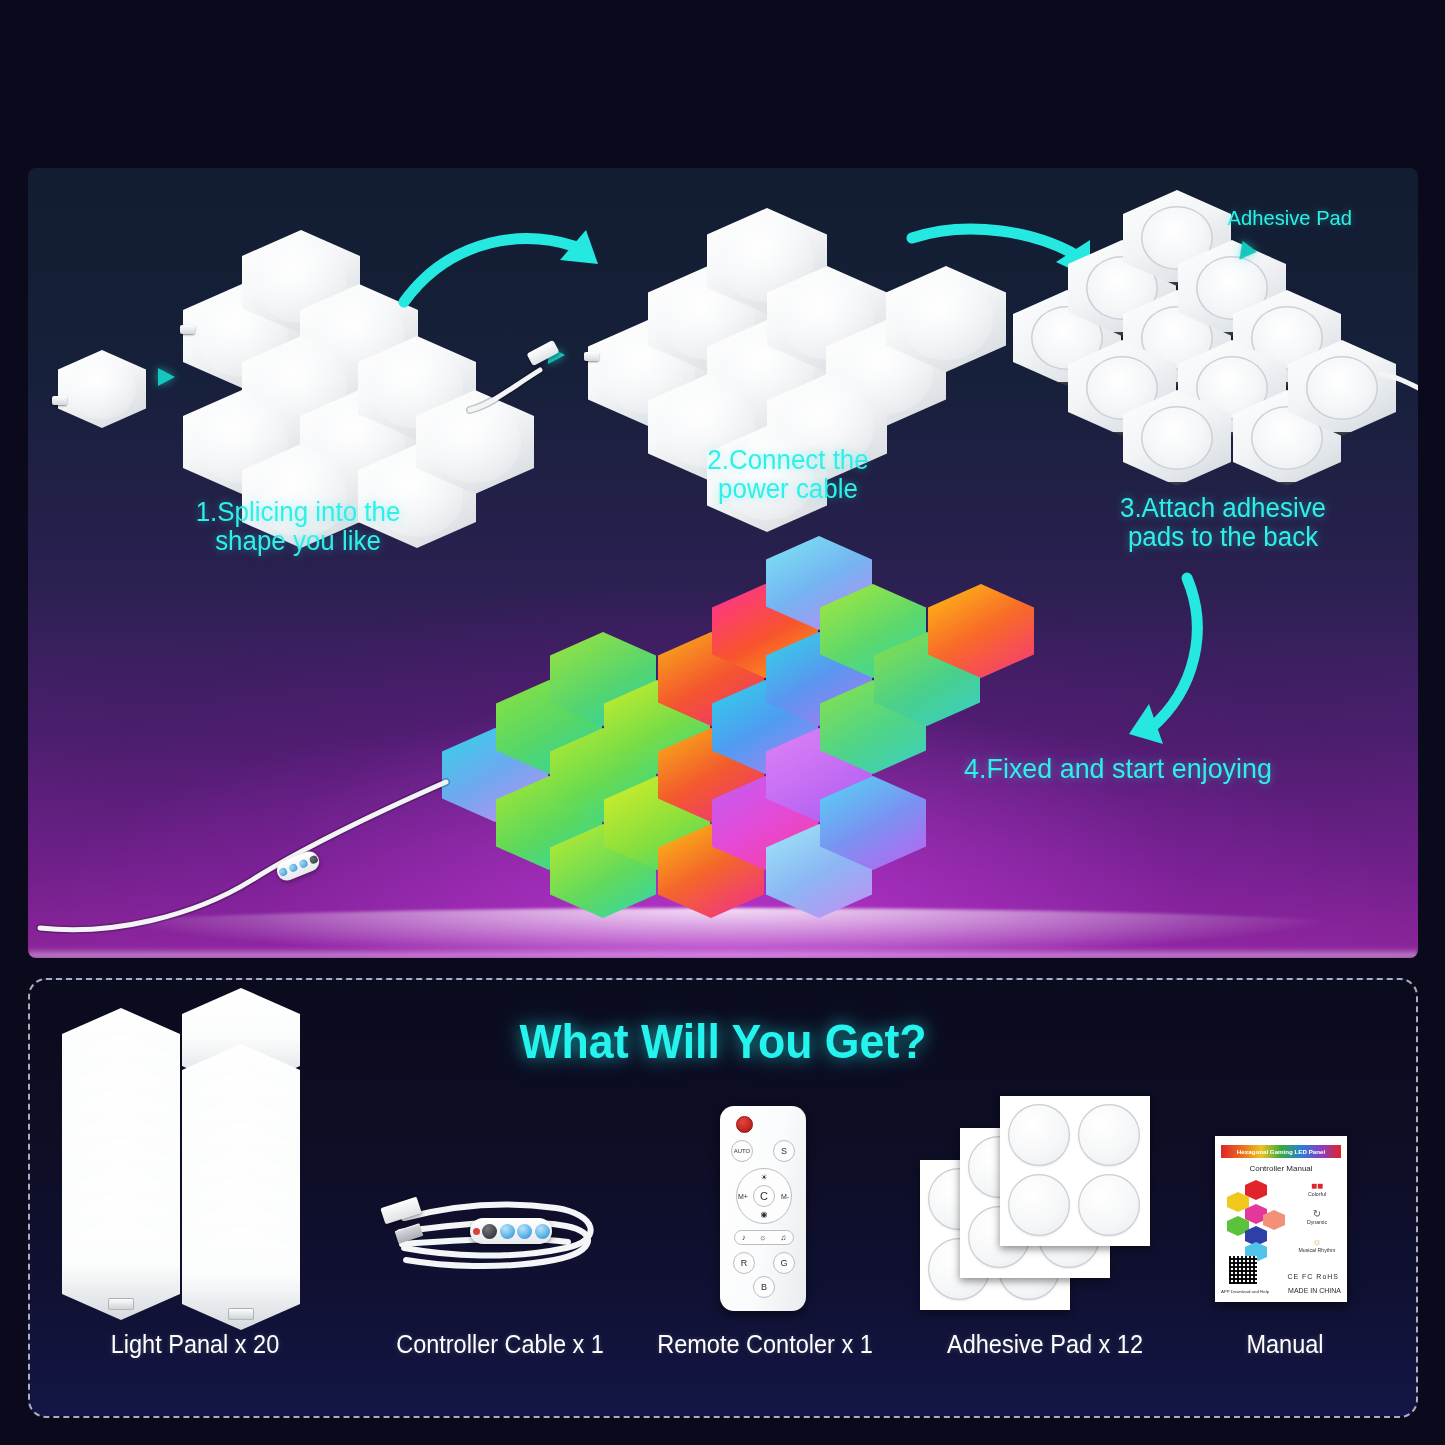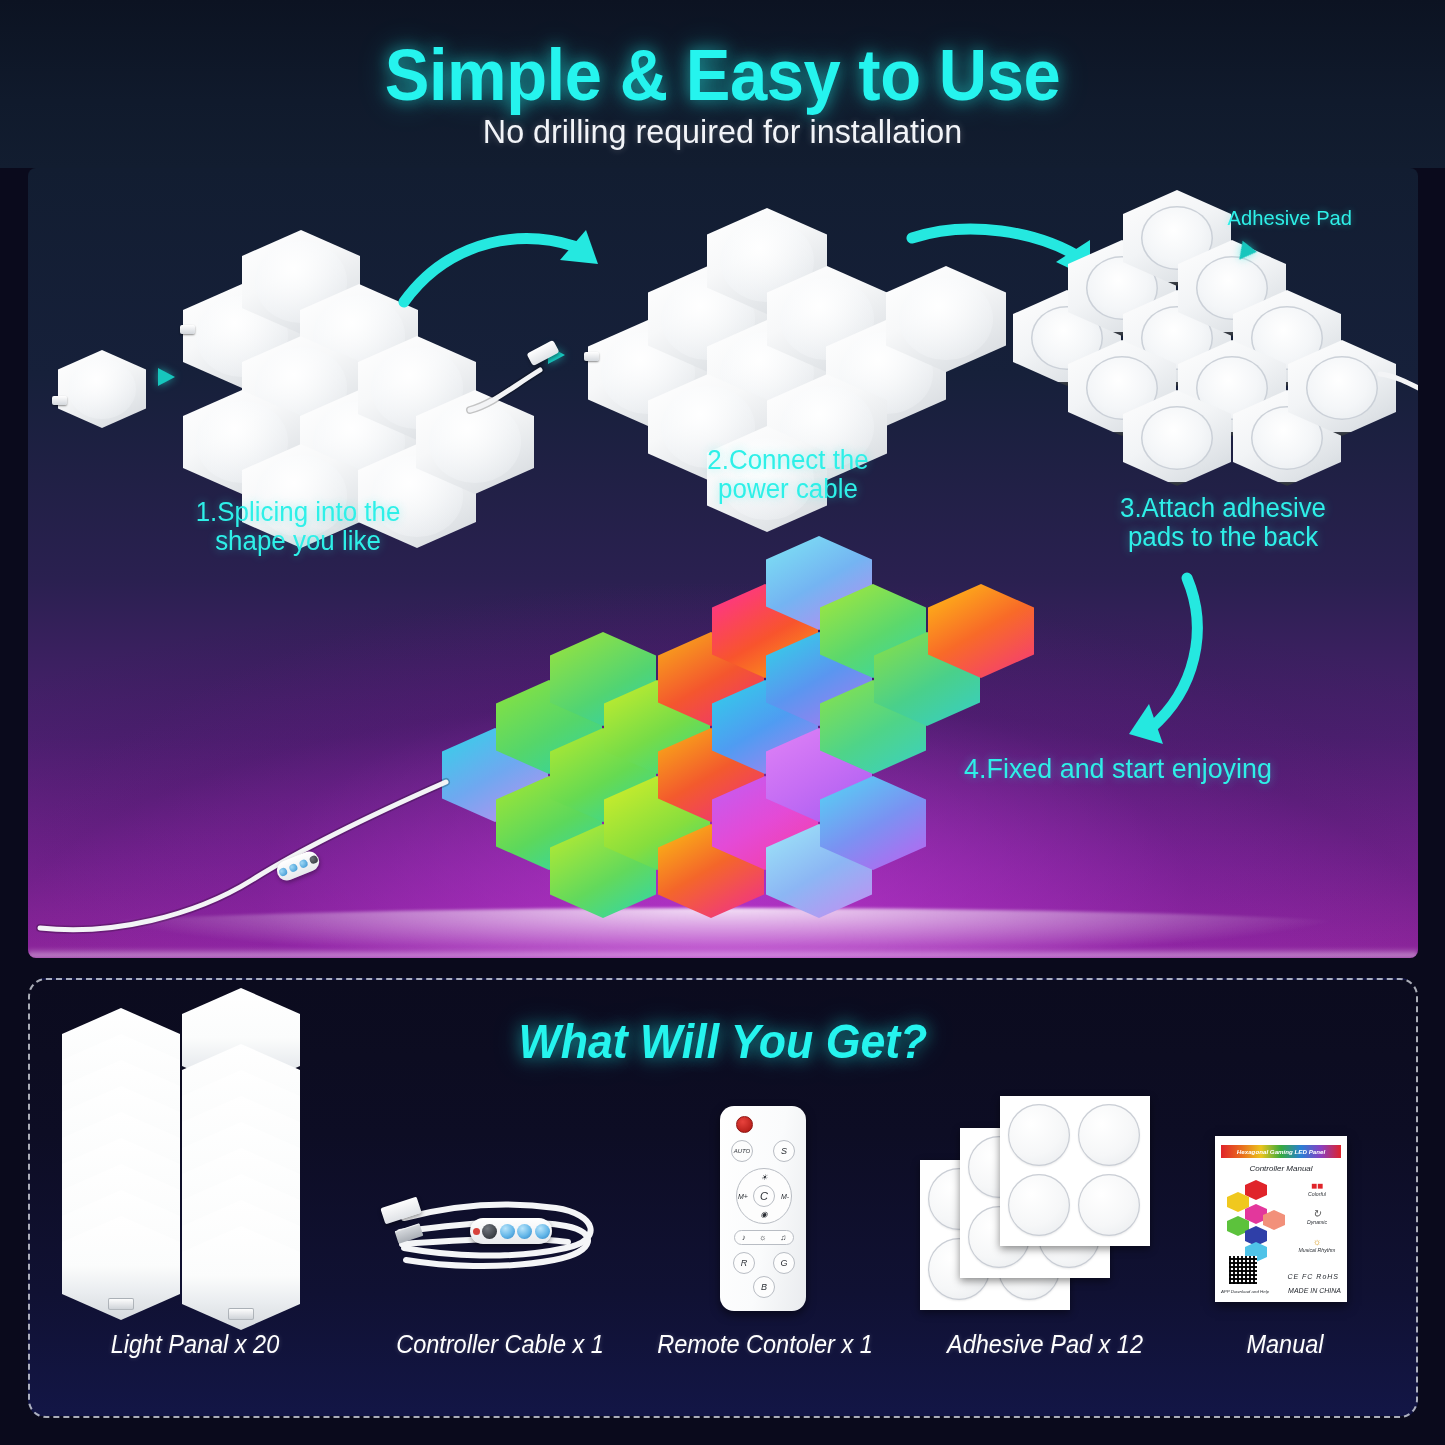--- a/index.html
+++ b/index.html
@@ -145,21 +145,20 @@
   }
   .inline-ctrl i.dark{ background:radial-gradient(circle at 35% 32%,#6a6f76,#2b2f35); }
 
   
   .bottom {
     position: absolute; top: 978px; left: 28px;
     width: 1390px; height: 440px;
     border: 2px dashed rgba(225,228,235,0.75);
     border-radius: 18px;
     background: linear-gradient(180deg,#0b0b1e 0%,#0d0d24 35%,#101133 72%,#131646 100%);
-    font-style: italic;
   }
   .bottom-title{
     position:absolute; top: 34px; left:0; width:100%;
     text-align:center; font-size:48px; font-weight:bold; color:#25f4ee;
     text-shadow: 0 0 16px rgba(37,244,238,0.55), 0 0 32px rgba(37,244,238,0.28);
     transform: scaleX(0.93);
   }
   .item-label{
     position:absolute; color:#ffffff; font-size:25px; text-align:center;
     transform:scaleX(0.94);
@@ -267,24 +266,20 @@
   .cbl-ctrl b.dk{ background:radial-gradient(circle at 36% 30%,#71767d,#23272c); }
   .cbl-ctrl b.sm{ width:7px; height:7px; background:#d8423c; }
   .wire{ position:absolute; overflow:visible; }
   .wire path{ fill:none; stroke:#f4f5f7; stroke-width:6; stroke-linecap:round; }
 </style>
 </head>
 <body>
 
 <div id="page">
 
-  <div class="header">
-    <div class="title">Simple &amp; Easy to Use</div>
-    <div class="subtitle">No drilling required for installation</div>
-  </div>
 
   <div class="scene">
     <div class="floorline"></div>
 
     <div>
       <div class="hex white" style="left:30px; top:182px; width:88px; height:78px;"></div>
       <div class="connector" style="left:24px; top:228px;"></div>
       <div class="small-arrow" style="left:130px; top:200px;"></div>
 
       <div class="hex white" style="left:155px; top:116px; width:118px; height:104px;"></div>

